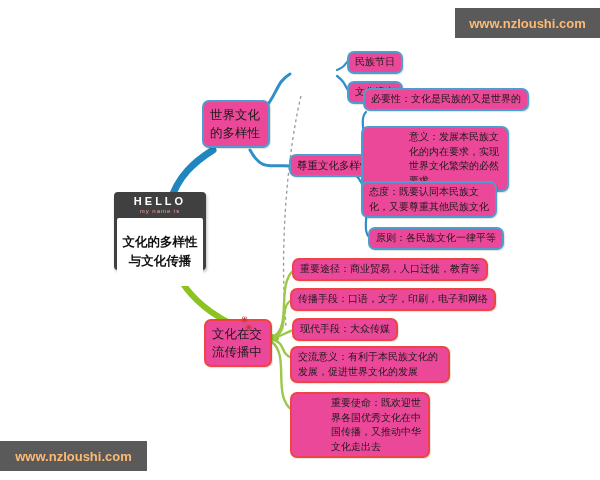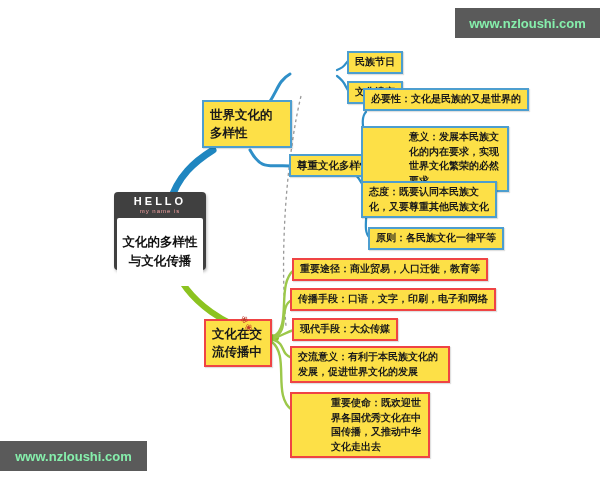--- a/index.html
+++ b/index.html
@@ -1,29 +1,29 @@
 <!DOCTYPE html>
 <html><head>
 <meta charset="utf-8">
 <style>
   html,body{margin:0;padding:0;background:#fff;}
   #stage{position:relative;width:600px;height:480px;background:#ffffff;overflow:hidden;
          font-family:"DejaVu Serif","Liberation Serif",serif;}
   #wires{position:absolute;left:0;top:0;width:600px;height:480px;}
 
-  .node{position:absolute;background:#fde047;border-radius:0;color:#1a1a1a;
-        font-weight:bold;line-height:1.45;box-sizing:border-box;
+  .node{position:absolute;background:#ec4899;border-radius:7px;color:#1a1a1a;
+        font-weight:normal;line-height:1.45;box-sizing:border-box;
         box-shadow:1px 1px 1px rgba(0,0,0,0.12);}
   .blue{border:2px solid #4d9ecf;}
   .green{border:2px solid #ef4444;}
   .root{font-size:12.5px;padding:4px 6px;text-align:left;}
   .leaf{font-size:10px;padding:2px 6px;}
   .nowrap{white-space:nowrap;}
 
-  .banner{position:absolute;background:#5a5a5a;color:#86efac;
+  .banner{position:absolute;background:#5a5a5a;color:#fdba74;
           font-family:"Liberation Sans","DejaVu Sans",sans-serif;
           font-weight:bold;font-size:13px;display:flex;align-items:center;justify-content:center;}
   .banner.tr{left:455px;top:8px;width:145px;height:30px;}
   .banner.bl{left:0px;top:441px;width:147px;height:30px;}
 
   .badge{position:absolute;left:114px;top:192px;width:92px;height:78px;
          background:#404040;border-radius:4px;box-shadow:1px 2px 3px rgba(0,0,0,0.25);
          box-sizing:border-box;padding:2px 3px 6px 3px;}
   .badge-head{height:24px;text-align:center;color:#ffffff;
               font-family:"Liberation Sans","DejaVu Sans",sans-serif;}
@@ -70,21 +70,21 @@
   <div class="banner bl">www.nzloushi.com</div>
 
   <div class="badge">
     <div class="badge-head">
       <div class="badge-hello">HELLO</div>
       <div class="badge-sub">my name is</div>
     </div>
     <div class="badge-body">文化的多样性与文化传播</div>
   </div>
 
-  <div class="node blue root" style="left:202px;top:100px;width:90px;">世界文化的多样性</div>
+  <div class="node blue root" style="left:202px;top:100px;width:68px;">世界文化的多样性</div>
   <div class="node blue leaf nowrap" style="left:347px;top:51px;">民族节日</div>
   <div class="node blue leaf nowrap" style="left:347px;top:81px;">文化遗产</div>
   <div class="node blue leaf nowrap" style="left:289px;top:154px;font-size:10.5px;">尊重文化多样性</div>
   <div class="node blue leaf nowrap" style="left:363px;top:88px;">必要性：文化是民族的又是世界的</div>
   <div class="node blue leaf" style="left:361px;top:126px;width:148px;padding-left:46px;">意义：发展本民族文化的内在要求，实现世界文化繁荣的必然要求</div>
   <div class="node blue leaf" style="left:361px;top:181px;width:136px;">态度：既要认同本民族文化，又要尊重其他民族文化</div>
   <div class="node blue leaf nowrap" style="left:368px;top:227px;">原则：各民族文化一律平等</div>
 
   <div class="node green root" style="left:204px;top:319px;width:68px;">文化在交流传播中</div>
   <div class="node green leaf nowrap" style="left:292px;top:258px;">重要途径：商业贸易，人口迁徙，教育等</div>

